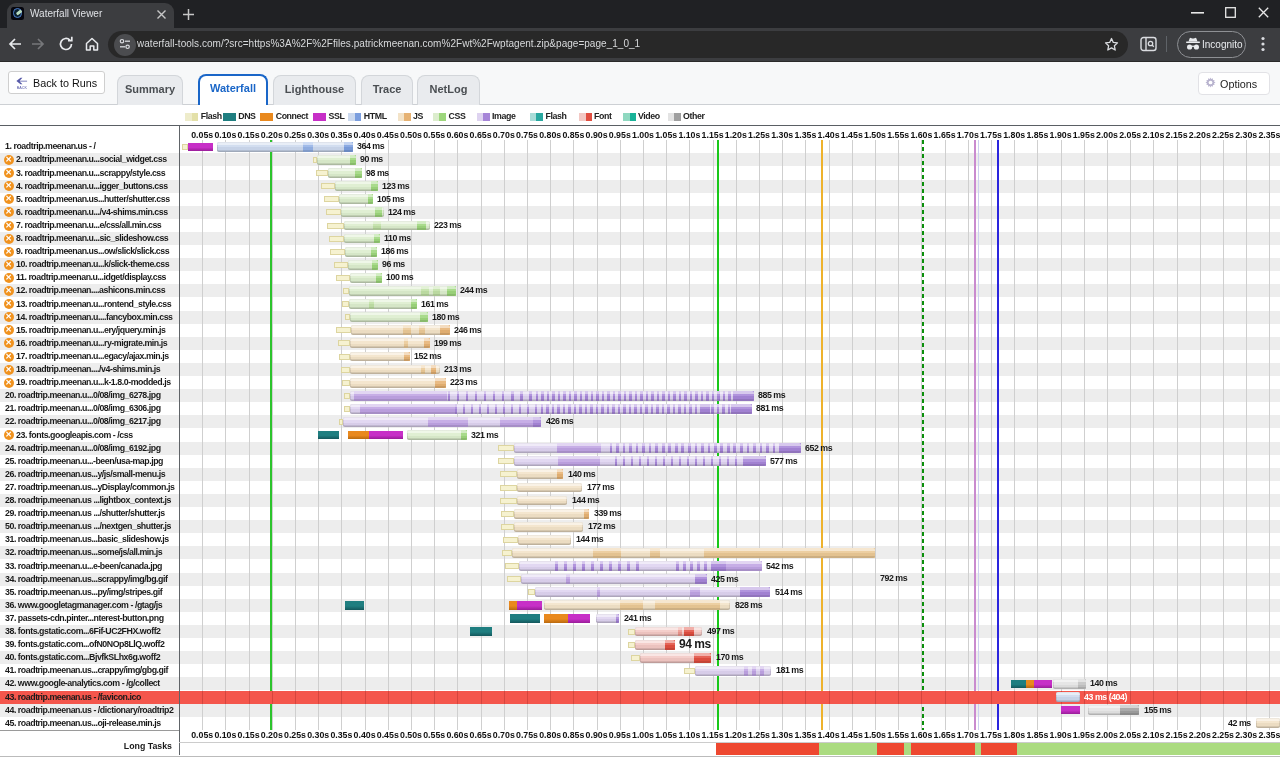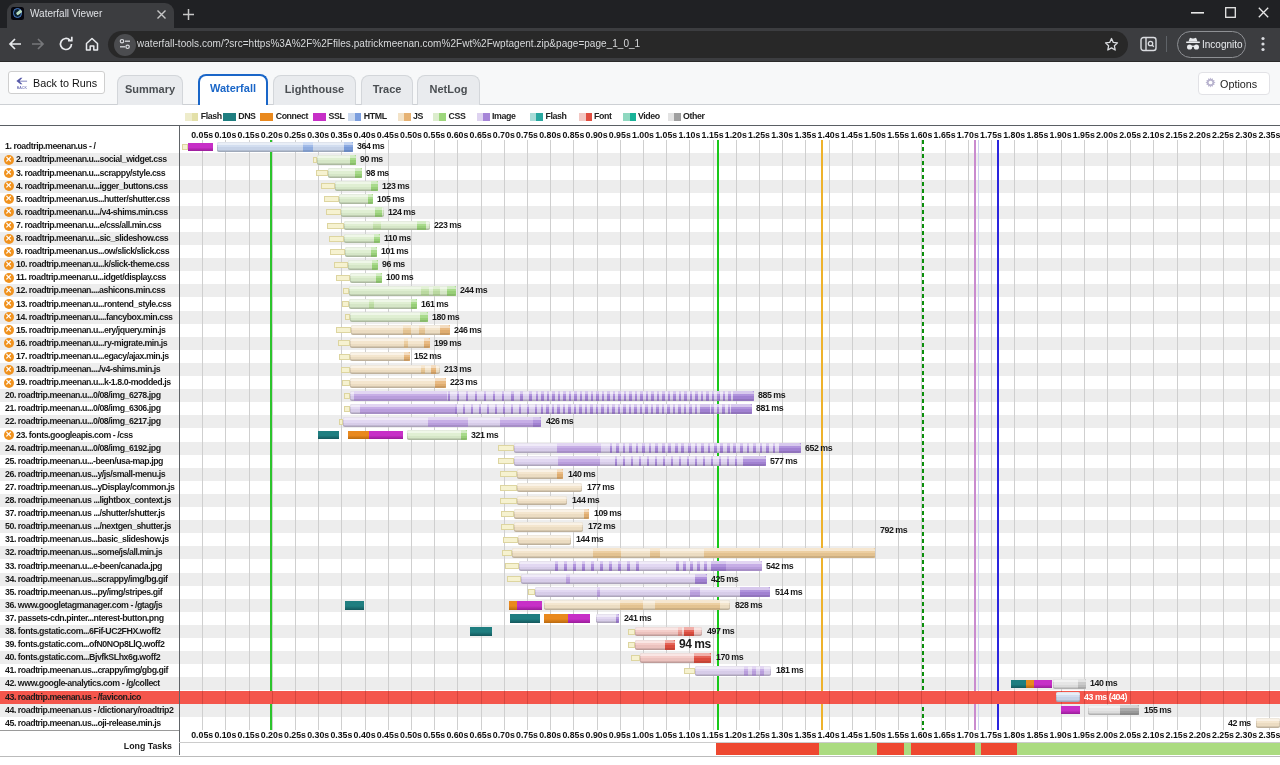--- a/index.html
+++ b/index.html
@@ -351,21 +351,21 @@
 <div class="a" style="left:344.0px;top:233.6px;width:36.0px;height:9.9px;background:#dcedcd;border-radius:2px;box-shadow:inset 0 0 0 1px rgba(0,0,0,0.10)"></div>
 <div class="a" style="left:374.0px;top:233.6px;width:6.0px;height:9.9px;background:#9dd67c"></div>
 <div class="a" style="left:344.0px;top:233.6px;width:36.0px;height:9.9px;background:linear-gradient(180deg,rgba(255,255,255,0.55) 0 30%,rgba(255,255,255,0.12) 30% 55%,rgba(0,0,0,0.03) 55% 80%,rgba(0,0,0,0.13) 80% 100%);border-radius:2px"></div>
 <div class="a" style="left:384.0px;top:232.0px;height:13.1px;line-height:13.1px;font-size:8.8px;font-weight:600;letter-spacing:-0.45px;color:#1a1a1a;white-space:nowrap">110 ms</div>
 <div class="a" style="left:3.5px;top:246.7px;width:10px;height:10px;border-radius:50%;background:#f0921e;color:#fff;font-size:8px;font-weight:bold;text-align:center;line-height:10px">✕</div>
 <div class="a" style="left:16px;top:245.1px;width:160px;height:13.1px;line-height:13.1px;font-size:8.8px;font-weight:600;letter-spacing:-0.45px;color:#1a1a1a;white-space:nowrap;overflow:hidden">9. roadtrip.meenan.us...ow/slick/slick.css</div>
 <div class="a" style="left:330.0px;top:248.7px;width:15.0px;height:6px;background:#f6f2d0;border:1px solid #ddd5a0"></div>
 <div class="a" style="left:345.0px;top:246.7px;width:32.0px;height:9.9px;background:#dcedcd;border-radius:2px;box-shadow:inset 0 0 0 1px rgba(0,0,0,0.10)"></div>
 <div class="a" style="left:371.0px;top:246.7px;width:6.0px;height:9.9px;background:#9dd67c"></div>
 <div class="a" style="left:345.0px;top:246.7px;width:32.0px;height:9.9px;background:linear-gradient(180deg,rgba(255,255,255,0.55) 0 30%,rgba(255,255,255,0.12) 30% 55%,rgba(0,0,0,0.03) 55% 80%,rgba(0,0,0,0.13) 80% 100%);border-radius:2px"></div>
-<div class="a" style="left:381.0px;top:245.1px;height:13.1px;line-height:13.1px;font-size:8.8px;font-weight:600;letter-spacing:-0.45px;color:#1a1a1a;white-space:nowrap">101 ms</div>
+<div class="a" style="left:381.0px;top:245.1px;height:13.1px;line-height:13.1px;font-size:8.8px;font-weight:600;letter-spacing:-0.45px;color:#1a1a1a;white-space:nowrap">186 ms</div>
 <div class="a" style="left:3.5px;top:259.8px;width:10px;height:10px;border-radius:50%;background:#f0921e;color:#fff;font-size:8px;font-weight:bold;text-align:center;line-height:10px">✕</div>
 <div class="a" style="left:16px;top:258.2px;width:160px;height:13.1px;line-height:13.1px;font-size:8.8px;font-weight:600;letter-spacing:-0.45px;color:#1a1a1a;white-space:nowrap;overflow:hidden">10. roadtrip.meenan.u...k/slick-theme.css</div>
 <div class="a" style="left:334.0px;top:261.8px;width:14.0px;height:6px;background:#f6f2d0;border:1px solid #ddd5a0"></div>
 <div class="a" style="left:348.0px;top:259.8px;width:30.0px;height:9.9px;background:#dcedcd;border-radius:2px;box-shadow:inset 0 0 0 1px rgba(0,0,0,0.10)"></div>
 <div class="a" style="left:372.0px;top:259.8px;width:6.0px;height:9.9px;background:#9dd67c"></div>
 <div class="a" style="left:348.0px;top:259.8px;width:30.0px;height:9.9px;background:linear-gradient(180deg,rgba(255,255,255,0.55) 0 30%,rgba(255,255,255,0.12) 30% 55%,rgba(0,0,0,0.03) 55% 80%,rgba(0,0,0,0.13) 80% 100%);border-radius:2px"></div>
 <div class="a" style="left:382.0px;top:258.2px;height:13.1px;line-height:13.1px;font-size:8.8px;font-weight:600;letter-spacing:-0.45px;color:#1a1a1a;white-space:nowrap">96 ms</div>
 <div class="a" style="left:3.5px;top:272.9px;width:10px;height:10px;border-radius:50%;background:#f0921e;color:#fff;font-size:8px;font-weight:bold;text-align:center;line-height:10px">✕</div>
 <div class="a" style="left:16px;top:271.3px;width:160px;height:13.1px;line-height:13.1px;font-size:8.8px;font-weight:600;letter-spacing:-0.45px;color:#1a1a1a;white-space:nowrap;overflow:hidden">11. roadtrip.meenan.u...idget/display.css</div>
 <div class="a" style="left:336.0px;top:274.9px;width:14.0px;height:6px;background:#f6f2d0;border:1px solid #ddd5a0"></div>
@@ -497,45 +497,45 @@
 <div class="a" style="left:5px;top:480.9px;width:171px;height:13.1px;line-height:13.1px;font-size:8.8px;font-weight:600;letter-spacing:-0.45px;color:#1a1a1a;white-space:nowrap;overflow:hidden">27. roadtrip.meenan.us...yDisplay/common.js</div>
 <div class="a" style="left:500.0px;top:484.5px;width:17.0px;height:6px;background:#f6f2d0;border:1px solid #ddd5a0"></div>
 <div class="a" style="left:517.0px;top:482.5px;width:65.0px;height:9.9px;background:#f3e3c8;border-radius:2px;box-shadow:inset 0 0 0 1px rgba(0,0,0,0.10)"></div>
 <div class="a" style="left:517.0px;top:482.5px;width:65.0px;height:9.9px;background:linear-gradient(180deg,rgba(255,255,255,0.55) 0 30%,rgba(255,255,255,0.12) 30% 55%,rgba(0,0,0,0.03) 55% 80%,rgba(0,0,0,0.13) 80% 100%);border-radius:2px"></div>
 <div class="a" style="left:587.0px;top:480.9px;height:13.1px;line-height:13.1px;font-size:8.8px;font-weight:600;letter-spacing:-0.45px;color:#1a1a1a;white-space:nowrap">177 ms</div>
 <div class="a" style="left:5px;top:494.0px;width:171px;height:13.1px;line-height:13.1px;font-size:8.8px;font-weight:600;letter-spacing:-0.45px;color:#1a1a1a;white-space:nowrap;overflow:hidden">28. roadtrip.meenan.us ...lightbox_context.js</div>
 <div class="a" style="left:500.0px;top:497.6px;width:17.0px;height:6px;background:#f6f2d0;border:1px solid #ddd5a0"></div>
 <div class="a" style="left:517.0px;top:495.6px;width:50.0px;height:9.9px;background:#f3e3c8;border-radius:2px;box-shadow:inset 0 0 0 1px rgba(0,0,0,0.10)"></div>
 <div class="a" style="left:517.0px;top:495.6px;width:50.0px;height:9.9px;background:linear-gradient(180deg,rgba(255,255,255,0.55) 0 30%,rgba(255,255,255,0.12) 30% 55%,rgba(0,0,0,0.03) 55% 80%,rgba(0,0,0,0.13) 80% 100%);border-radius:2px"></div>
 <div class="a" style="left:572.0px;top:494.0px;height:13.1px;line-height:13.1px;font-size:8.8px;font-weight:600;letter-spacing:-0.45px;color:#1a1a1a;white-space:nowrap">144 ms</div>
-<div class="a" style="left:5px;top:507.1px;width:171px;height:13.1px;line-height:13.1px;font-size:8.8px;font-weight:600;letter-spacing:-0.45px;color:#1a1a1a;white-space:nowrap;overflow:hidden">37. roadtrip.meenan.us .../shutter/shutter.js</div>
+<div class="a" style="left:5px;top:507.1px;width:171px;height:13.1px;line-height:13.1px;font-size:8.8px;font-weight:600;letter-spacing:-0.45px;color:#1a1a1a;white-space:nowrap;overflow:hidden">29. roadtrip.meenan.us .../shutter/shutter.js</div>
 <div class="a" style="left:501.0px;top:510.7px;width:13.0px;height:6px;background:#f6f2d0;border:1px solid #ddd5a0"></div>
 <div class="a" style="left:514.0px;top:508.7px;width:75.0px;height:9.9px;background:#f3e3c8;border-radius:2px;box-shadow:inset 0 0 0 1px rgba(0,0,0,0.10)"></div>
 <div class="a" style="left:584.0px;top:508.7px;width:5.0px;height:9.9px;background:#e6b273"></div>
 <div class="a" style="left:514.0px;top:508.7px;width:75.0px;height:9.9px;background:linear-gradient(180deg,rgba(255,255,255,0.55) 0 30%,rgba(255,255,255,0.12) 30% 55%,rgba(0,0,0,0.03) 55% 80%,rgba(0,0,0,0.13) 80% 100%);border-radius:2px"></div>
-<div class="a" style="left:594.0px;top:507.1px;height:13.1px;line-height:13.1px;font-size:8.8px;font-weight:600;letter-spacing:-0.45px;color:#1a1a1a;white-space:nowrap">109 ms</div>
+<div class="a" style="left:594.0px;top:507.1px;height:13.1px;line-height:13.1px;font-size:8.8px;font-weight:600;letter-spacing:-0.45px;color:#1a1a1a;white-space:nowrap">339 ms</div>
 <div class="a" style="left:5px;top:520.2px;width:171px;height:13.1px;line-height:13.1px;font-size:8.8px;font-weight:600;letter-spacing:-0.45px;color:#1a1a1a;white-space:nowrap;overflow:hidden">50. roadtrip.meenan.us .../nextgen_shutter.js</div>
 <div class="a" style="left:501.0px;top:523.8px;width:13.0px;height:6px;background:#f6f2d0;border:1px solid #ddd5a0"></div>
 <div class="a" style="left:514.0px;top:521.8px;width:69.0px;height:9.9px;background:#f3e3c8;border-radius:2px;box-shadow:inset 0 0 0 1px rgba(0,0,0,0.10)"></div>
 <div class="a" style="left:514.0px;top:521.8px;width:69.0px;height:9.9px;background:linear-gradient(180deg,rgba(255,255,255,0.55) 0 30%,rgba(255,255,255,0.12) 30% 55%,rgba(0,0,0,0.03) 55% 80%,rgba(0,0,0,0.13) 80% 100%);border-radius:2px"></div>
 <div class="a" style="left:588.0px;top:520.2px;height:13.1px;line-height:13.1px;font-size:8.8px;font-weight:600;letter-spacing:-0.45px;color:#1a1a1a;white-space:nowrap">172 ms</div>
 <div class="a" style="left:5px;top:533.3px;width:171px;height:13.1px;line-height:13.1px;font-size:8.8px;font-weight:600;letter-spacing:-0.45px;color:#1a1a1a;white-space:nowrap;overflow:hidden">31. roadtrip.meenan.us...basic_slideshow.js</div>
 <div class="a" style="left:503.0px;top:536.9px;width:15.0px;height:6px;background:#f6f2d0;border:1px solid #ddd5a0"></div>
 <div class="a" style="left:518.0px;top:534.9px;width:53.0px;height:9.9px;background:#f3e3c8;border-radius:2px;box-shadow:inset 0 0 0 1px rgba(0,0,0,0.10)"></div>
 <div class="a" style="left:518.0px;top:534.9px;width:53.0px;height:9.9px;background:linear-gradient(180deg,rgba(255,255,255,0.55) 0 30%,rgba(255,255,255,0.12) 30% 55%,rgba(0,0,0,0.03) 55% 80%,rgba(0,0,0,0.13) 80% 100%);border-radius:2px"></div>
 <div class="a" style="left:576.0px;top:533.3px;height:13.1px;line-height:13.1px;font-size:8.8px;font-weight:600;letter-spacing:-0.45px;color:#1a1a1a;white-space:nowrap">144 ms</div>
 <div class="a" style="left:5px;top:546.4px;width:171px;height:13.1px;line-height:13.1px;font-size:8.8px;font-weight:600;letter-spacing:-0.45px;color:#1a1a1a;white-space:nowrap;overflow:hidden">32. roadtrip.meenan.us...some/js/all.min.js</div>
 <div class="a" style="left:502.0px;top:550.0px;width:10.0px;height:6px;background:#f6f2d0;border:1px solid #ddd5a0"></div>
 <div class="a" style="left:512.0px;top:548.0px;width:363.0px;height:9.9px;background:#f3e3c8;border-radius:2px;box-shadow:inset 0 0 0 1px rgba(0,0,0,0.10)"></div>
 <div class="a" style="left:593.0px;top:548.0px;width:28.0px;height:9.9px;background:#eac895"></div>
 <div class="a" style="left:650.0px;top:548.0px;width:10.0px;height:9.9px;background:#eac895"></div>
 <div class="a" style="left:704.0px;top:548.0px;width:37.0px;height:9.9px;background:#eac895"></div>
 <div class="a" style="left:741.0px;top:548.0px;width:134.0px;height:9.9px;background:#eac895"></div>
 <div class="a" style="left:512.0px;top:548.0px;width:363.0px;height:9.9px;background:linear-gradient(180deg,rgba(255,255,255,0.55) 0 30%,rgba(255,255,255,0.12) 30% 55%,rgba(0,0,0,0.03) 55% 80%,rgba(0,0,0,0.13) 80% 100%);border-radius:2px"></div>
-<div class="a" style="left:880.0px;top:524px;height:13.1px;line-height:13.1px;font-size:8.8px;font-weight:600;letter-spacing:-0.45px;color:#1a1a1a;white-space:nowrap">792 ms</div>
+<div class="a" style="left:880.0px;top:572px;height:13.1px;line-height:13.1px;font-size:8.8px;font-weight:600;letter-spacing:-0.45px;color:#1a1a1a;white-space:nowrap">792 ms</div>
 <div class="a" style="left:5px;top:559.5px;width:171px;height:13.1px;line-height:13.1px;font-size:8.8px;font-weight:600;letter-spacing:-0.45px;color:#1a1a1a;white-space:nowrap;overflow:hidden">33. roadtrip.meenan.u...e-been/canada.jpg</div>
 <div class="a" style="left:505.0px;top:563.1px;width:14.0px;height:6px;background:#f6f2d0;border:1px solid #ddd5a0"></div>
 <div class="a" style="left:519.0px;top:561.1px;width:243.0px;height:9.9px;background:#ded3f0;border-radius:2px;box-shadow:inset 0 0 0 1px rgba(0,0,0,0.10)"></div>
 <div class="a" style="left:726.0px;top:561.1px;width:36.0px;height:9.9px;background:#bfa3e3"></div>
 <div class="a" style="left:555.0px;top:561.1px;width:85.0px;height:9.9px;background:repeating-linear-gradient(90deg,#a685d8 0 2.5px,transparent 2.5px 9px)"></div>
 <div class="a" style="left:676.0px;top:561.1px;width:37.0px;height:9.9px;background:repeating-linear-gradient(90deg,#a685d8 0 2.5px,transparent 2.5px 7px)"></div>
 <div class="a" style="left:713.0px;top:561.1px;width:13.0px;height:9.9px;background:#a685d8"></div>
 <div class="a" style="left:519.0px;top:561.1px;width:243.0px;height:9.9px;background:linear-gradient(180deg,rgba(255,255,255,0.55) 0 30%,rgba(255,255,255,0.12) 30% 55%,rgba(0,0,0,0.03) 55% 80%,rgba(0,0,0,0.13) 80% 100%);border-radius:2px"></div>
 <div class="a" style="left:766.0px;top:559.5px;height:13.1px;line-height:13.1px;font-size:8.8px;font-weight:600;letter-spacing:-0.45px;color:#1a1a1a;white-space:nowrap">542 ms</div>
 <div class="a" style="left:5px;top:572.6px;width:171px;height:13.1px;line-height:13.1px;font-size:8.8px;font-weight:600;letter-spacing:-0.45px;color:#1a1a1a;white-space:nowrap;overflow:hidden">34. roadtrip.meenan.us...scrappy/img/bg.gif</div>

